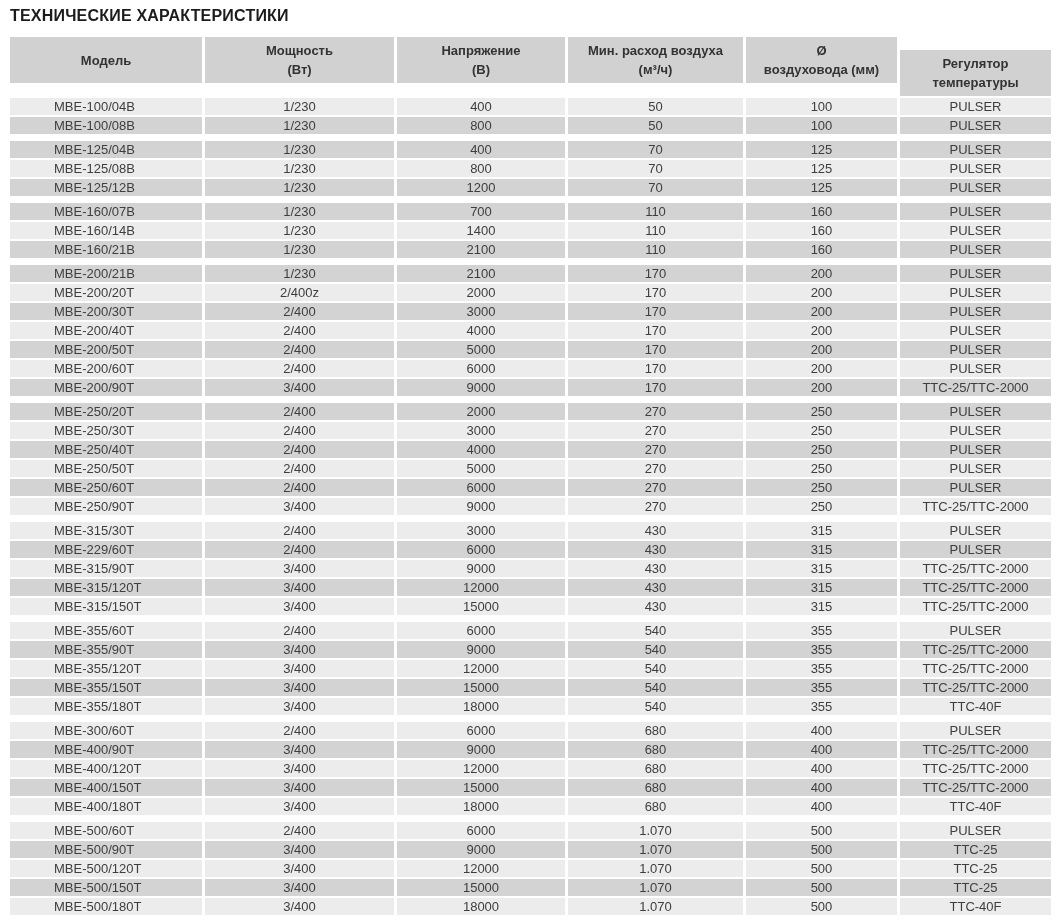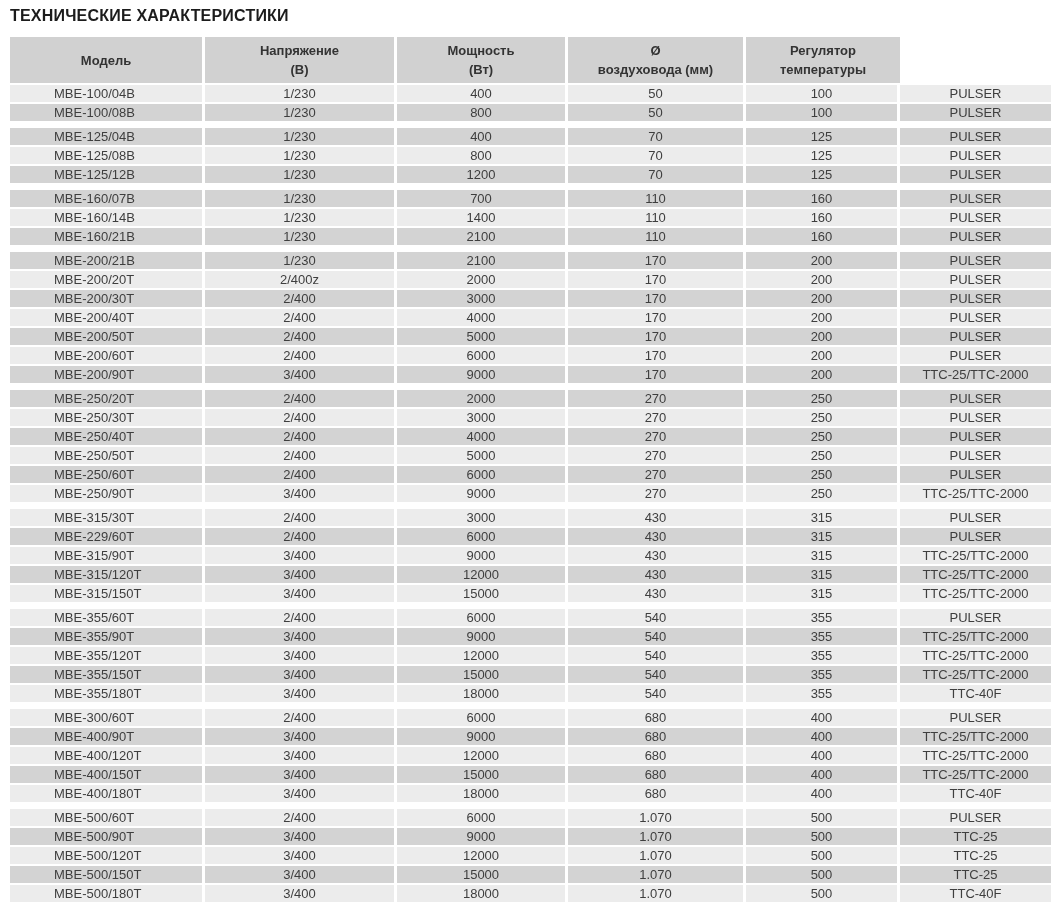--- a/index.html
+++ b/index.html
@@ -36,21 +36,21 @@
     flex-direction: column;
     align-items: center;
     justify-content: center;
     font-size: 13px;
     font-weight: 700;
     color: #333333;
     line-height: 19px;
     border-right: 3px solid #ffffff;
     text-align: center;
   }
-  .hcell:last-child { border-right: none; }
+  .hcell:last-child { border-right: none; margin-top: 13px; }
 
   .row { height: 17px; margin-bottom: 2px; }
 
   .cell {
     display: flex;
     align-items: center;
     justify-content: center;
     font-size: 13px;
     color: #3e3e3e;
     border-right: 3px solid #ffffff;
@@ -70,26 +70,30 @@
 
 <div class="page">
   <h1 class="page-title">ТЕХНИЧЕСКИЕ ХАРАКТЕРИСТИКИ</h1>
 
   <div class="spec-table">
     <div class="header-row" id="header-row">
         <div class="hcell">
           <div>Модель</div>
         </div>
         <div class="hcell">
+          <div>Мощность</div>
+          <div>(Вт)</div>
+        </div>
+        <div class="hcell">
           <div>Напряжение</div>
           <div>(В)</div>
         </div>
         <div class="hcell">
-          <div>Мощность</div>
-          <div>(Вт)</div>
+          <div>Мин. расход воздуха</div>
+          <div>(м³/ч)</div>
         </div>
         <div class="hcell">
           <div>Ø</div>
           <div>воздуховода (мм)</div>
         </div>
         <div class="hcell">
           <div>Регулятор</div>
           <div>температуры</div>
         </div>
       </div>

